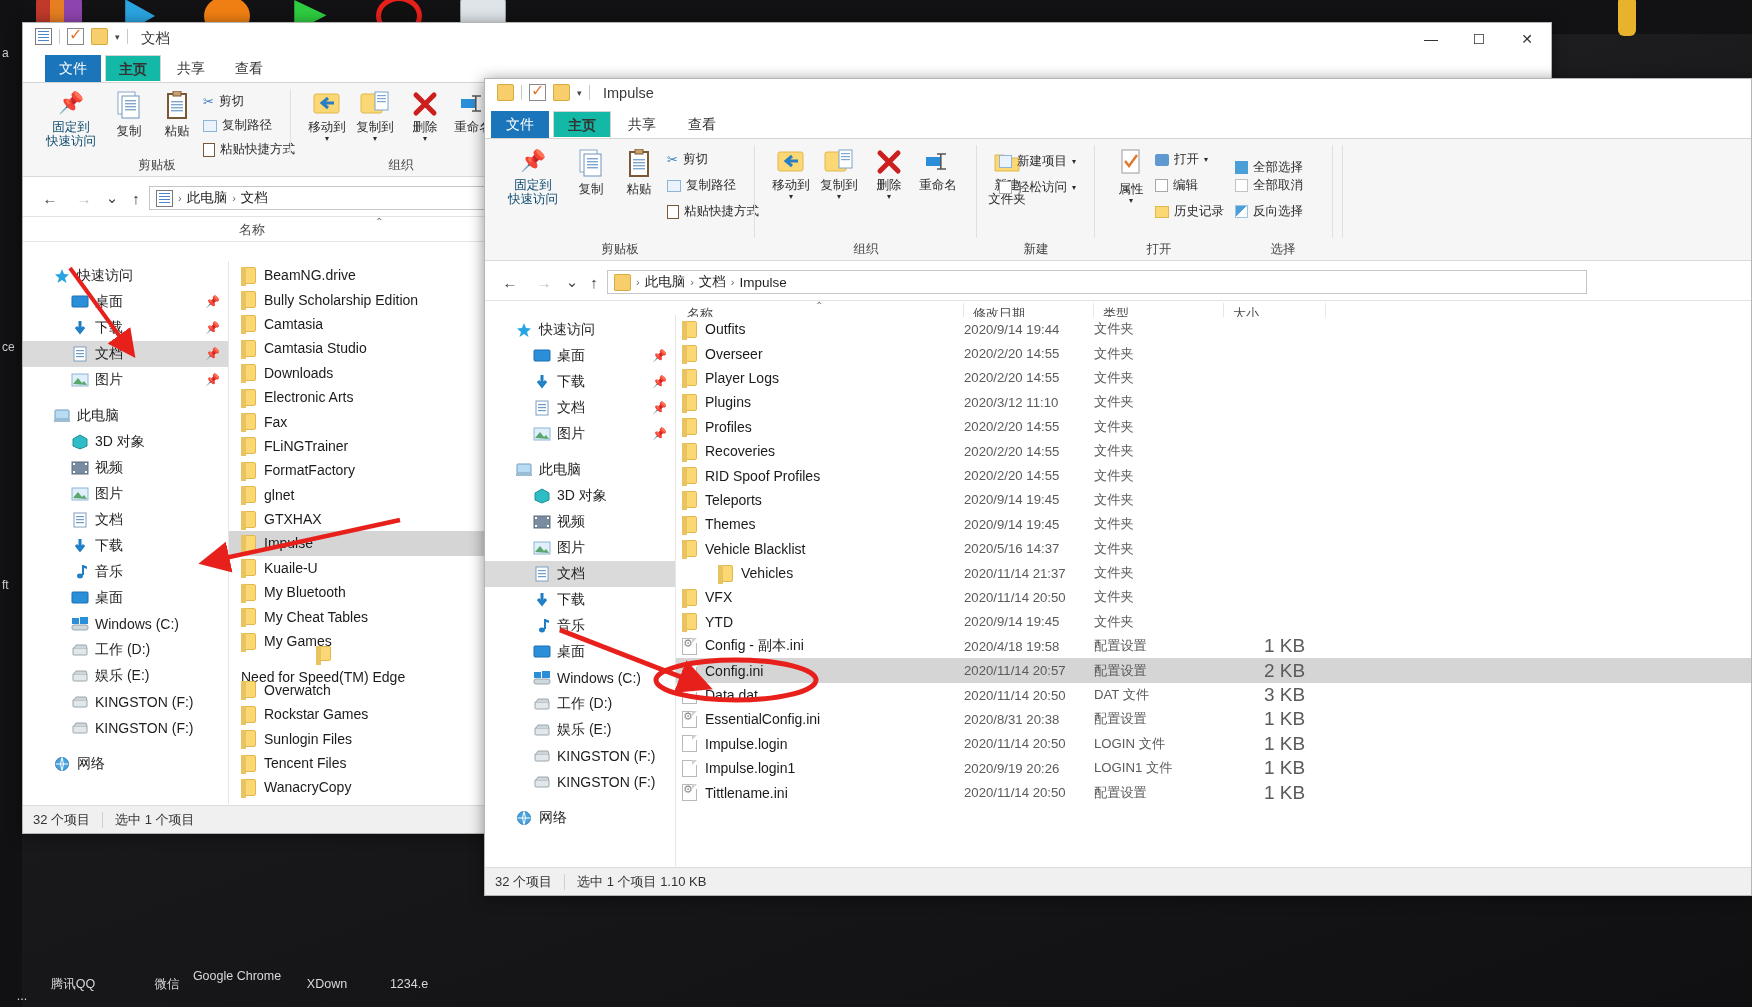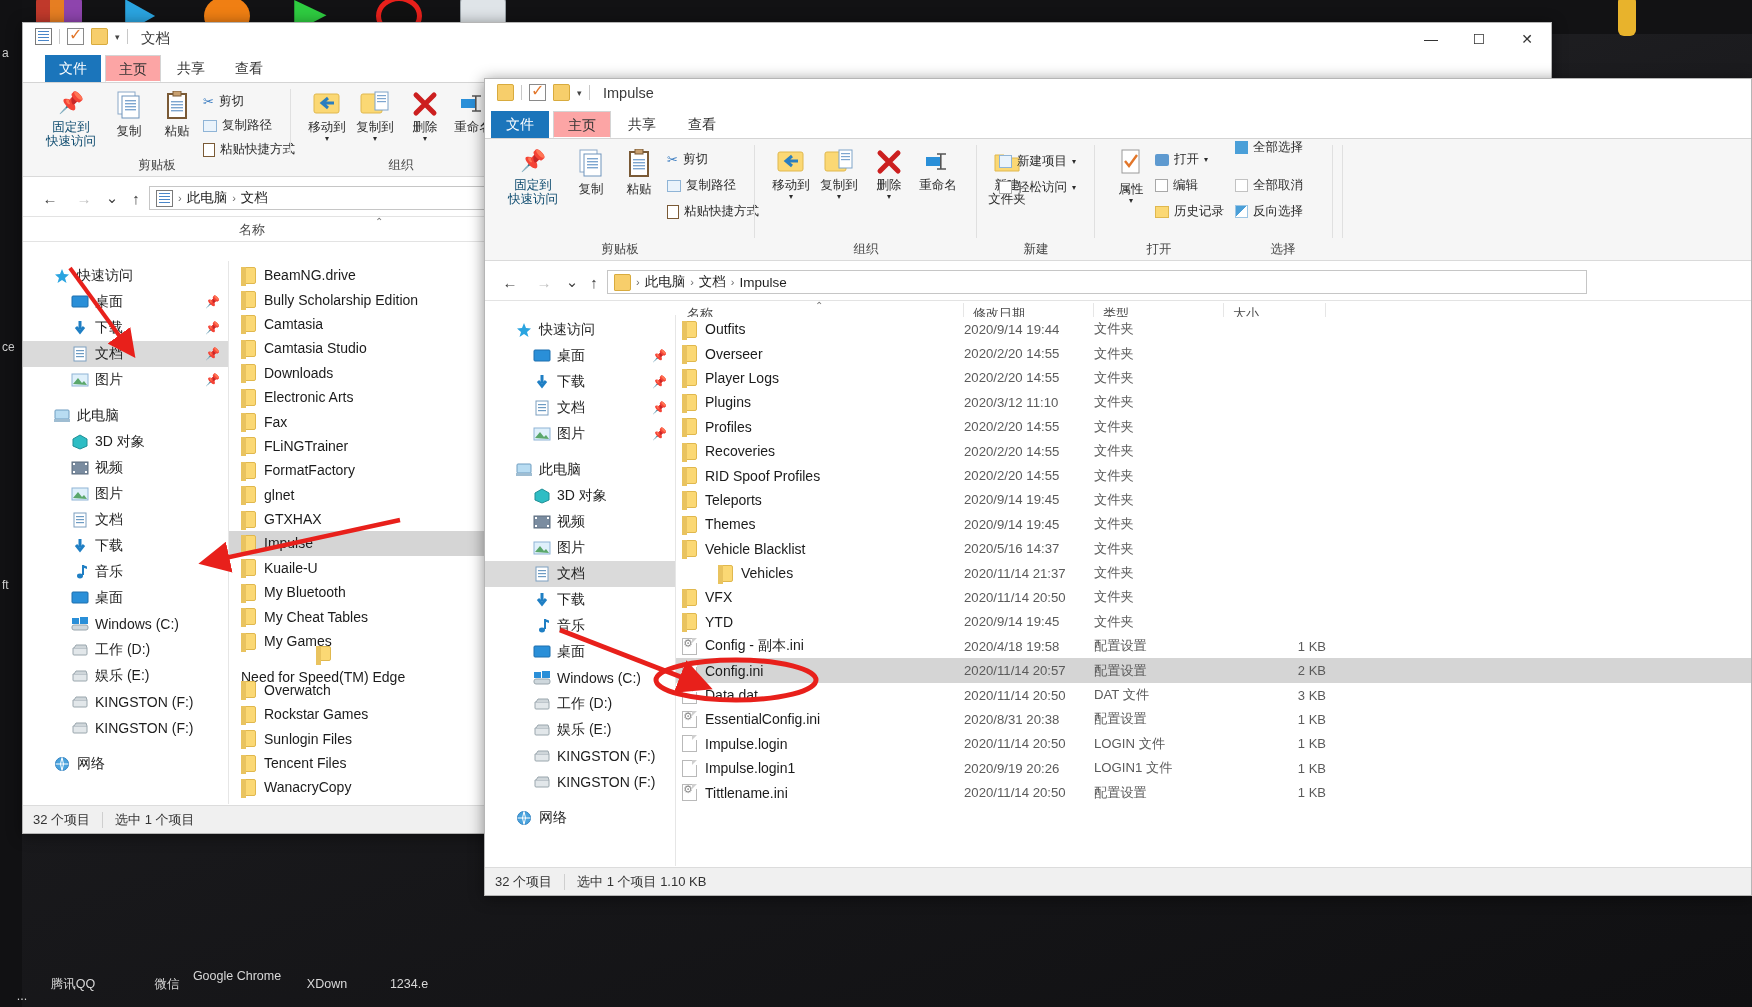--- a/index.html
+++ b/index.html
@@ -69,21 +69,21 @@
   .win-title { position:absolute; left: 118px; top: 6px; font-size: 14.5px; color: #3b3b3b; }
   .winbtns { position:absolute; right: 0; top:0; display:flex; }
   .winbtn { width: 48px; height: 31px; display:flex; align-items:center; justify-content:center;
             color:#333; font-size: 14px; }
 
   
   .tabstrip { position: relative; height: 27px; background:#ffffff; border-bottom:1px solid #d4d4d4; }
   .rtab { position:absolute; top:0; height: 27px; line-height:27px; font-size:14px; color:#333;
           text-align:center; }
   .rtab.file { background:#1b75bb; color:#fff; }
-  .rtab.active { background:#fca5a5; border:1px solid #d4d4d4; border-bottom-color:#fff; }
+  .rtab.active { background:#14b8a6; border:1px solid #d4d4d4; border-bottom-color:#fff;font-weight:bold; }
   .ribbon { position: relative; background:#f6f6f6; border-bottom: 1px solid #dadada; }
   .rgroup { position:absolute; top:0; bottom:0; }
   .rgroup .glabel { position:absolute; bottom: 2px; width:100%; text-align:center;
                     font-size: 12.5px; color:#444; }
   .rgroup .divider { position:absolute; right:0; top:6px; bottom: 22px; width:1px; background:#e0e0e0; }
   .bigbtn { position:absolute; text-align:center; font-size:12.5px; color:#2b2b2b; line-height:1.15; }
   .bigbtn .bi { display:block; margin: 0 auto 3px; }
   .smallbtn { position:absolute; font-size:12.5px; color:#2b2b2b; white-space:nowrap;
               display:flex; align-items:center; gap:5px; }
   .disabled { color:#0c4a6e; }
@@ -125,21 +125,21 @@
   .navrow .nico { width:18px; height:16px; margin-right:6px; flex:0 0 18px; position:relative; }
   .navrow.sel { background:#dadada; }
   .navrow .pin { position:absolute; right:8px; top:6px; font-size:12px; color:#8a8a8a; }
 
   .filerow { position:relative; height: 24.4px; display:flex; align-items:center; font-size:14px;
              color:#1b1b1b; }
   .filerow.sel { background:#d5d5d5; }
   .fr-name { display:flex; align-items:center; gap:8px; position:absolute; }
   .fr-date { position:absolute; color:#5b5b5b; font-size:13.2px; }
   .fr-type { position:absolute; color:#5b5b5b; font-size:13.2px; }
-  .fr-size { position:absolute; color:#5b5b5b; font-size:13px; text-align:right; }
+  .fr-size { position:absolute; color:#5b5b5b; font-size:19px; }
 
   .fico { width:15px; height:17px; position:relative; flex:0 0 15px; }
   .fico.folder { background:#fbd874; border:1px solid #e0b84e; border-radius:1px 2px 2px 1px; }
   .fico.folder:before { content:""; position:absolute; left:-1px; top:-1px; width:5px; height:19px;
                         background:#e9c35f; }
   .fico.file { background:#fff; border:1px solid #b9b9b9; }
   .fico.file:after { content:""; position:absolute; right:-1px; top:-1px; border-width:0 0 5px 5px;
                      border-style:solid; border-color:transparent transparent #fff #cfcfcf; }
   .fico.ini:before { content:"⚙"; position:absolute; left:0px; top:-2px; font-size:11px; color:#8a8a8a; }
   .fico.txt:before { content:""; position:absolute; left:3px; top:3px; right:3px; height:9px;
@@ -812,21 +812,21 @@
       </div>
       <div class="smallbtn" style="left:60px;top:64px;">
         <span style="display:inline-block;width:14px;height:12px;background:#fbd874;border:1px solid #e0b84e;"></span>
         <span>历史记录</span>
       </div>
       <div class="glabel" style="left:0;width:128px;">打开</div>
       <div class="divider" style="right:-110px;"></div>
     </div>
 
     <div class="rgroup" style="left:738px;width:120px;">
-      <div class="smallbtn" style="left:12px;top:0;">
+      <div class="smallbtn" style="left:12px;top:20px;">
         <span style="display:inline-block;width:13px;height:13px;background:#4a9fd8;"></span>
         <span>全部选择</span>
       </div>
       <div class="smallbtn" style="left:12px;top:38px;">
         <span style="display:inline-block;width:13px;height:13px;background:#fff;border:1px solid #c2c2c2;"></span>
         <span>全部取消</span>
       </div>
       <div class="smallbtn" style="left:12px;top:64px;">
         <span style="display:inline-block;width:13px;height:13px;background:linear-gradient(135deg,#4a9fd8 50%,#fff 50%);border:1px solid #9dc6e4;"></span>
         <span>反向选择</span>

